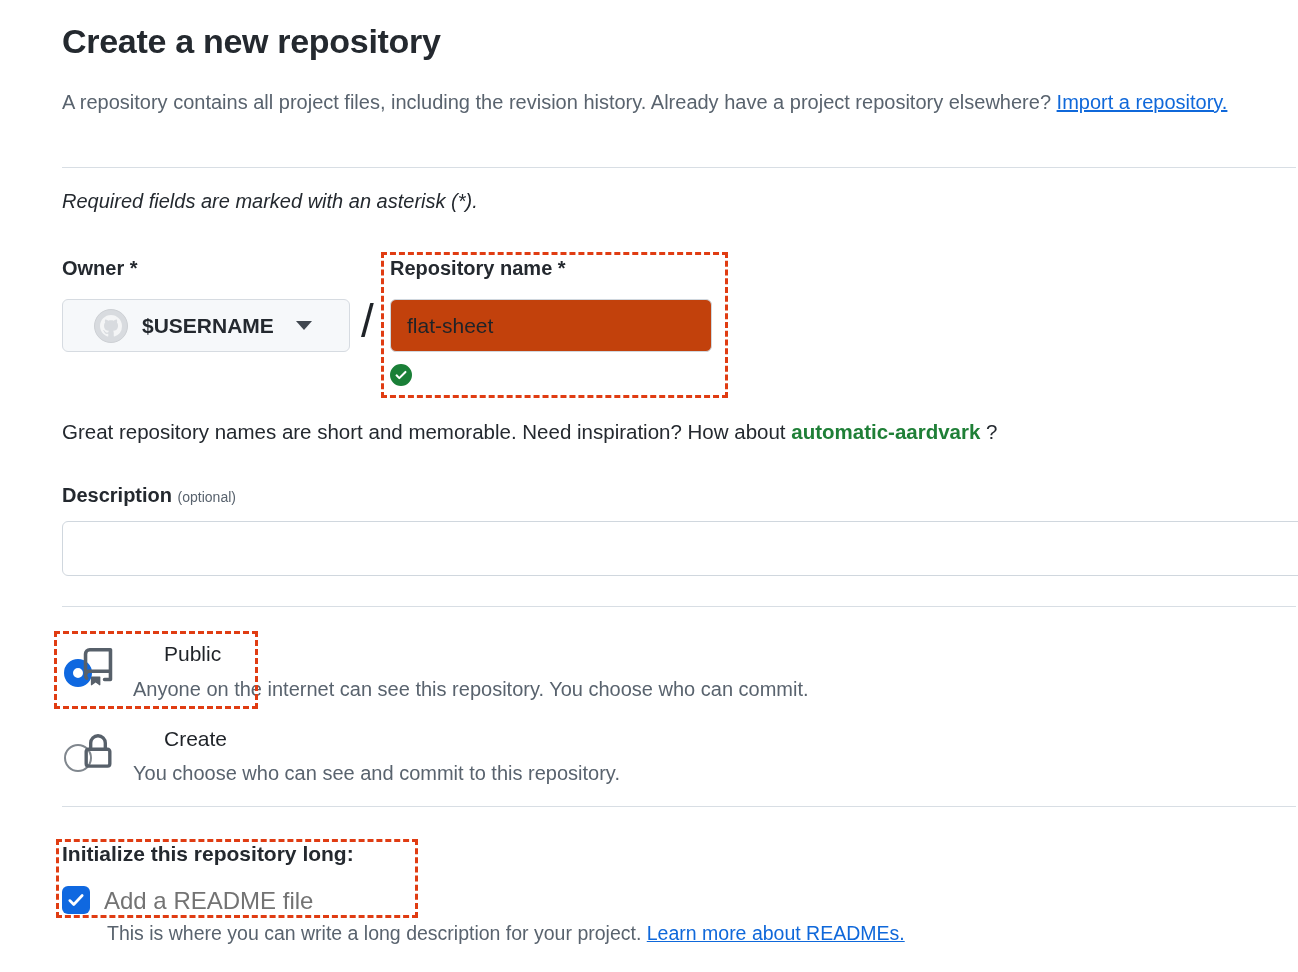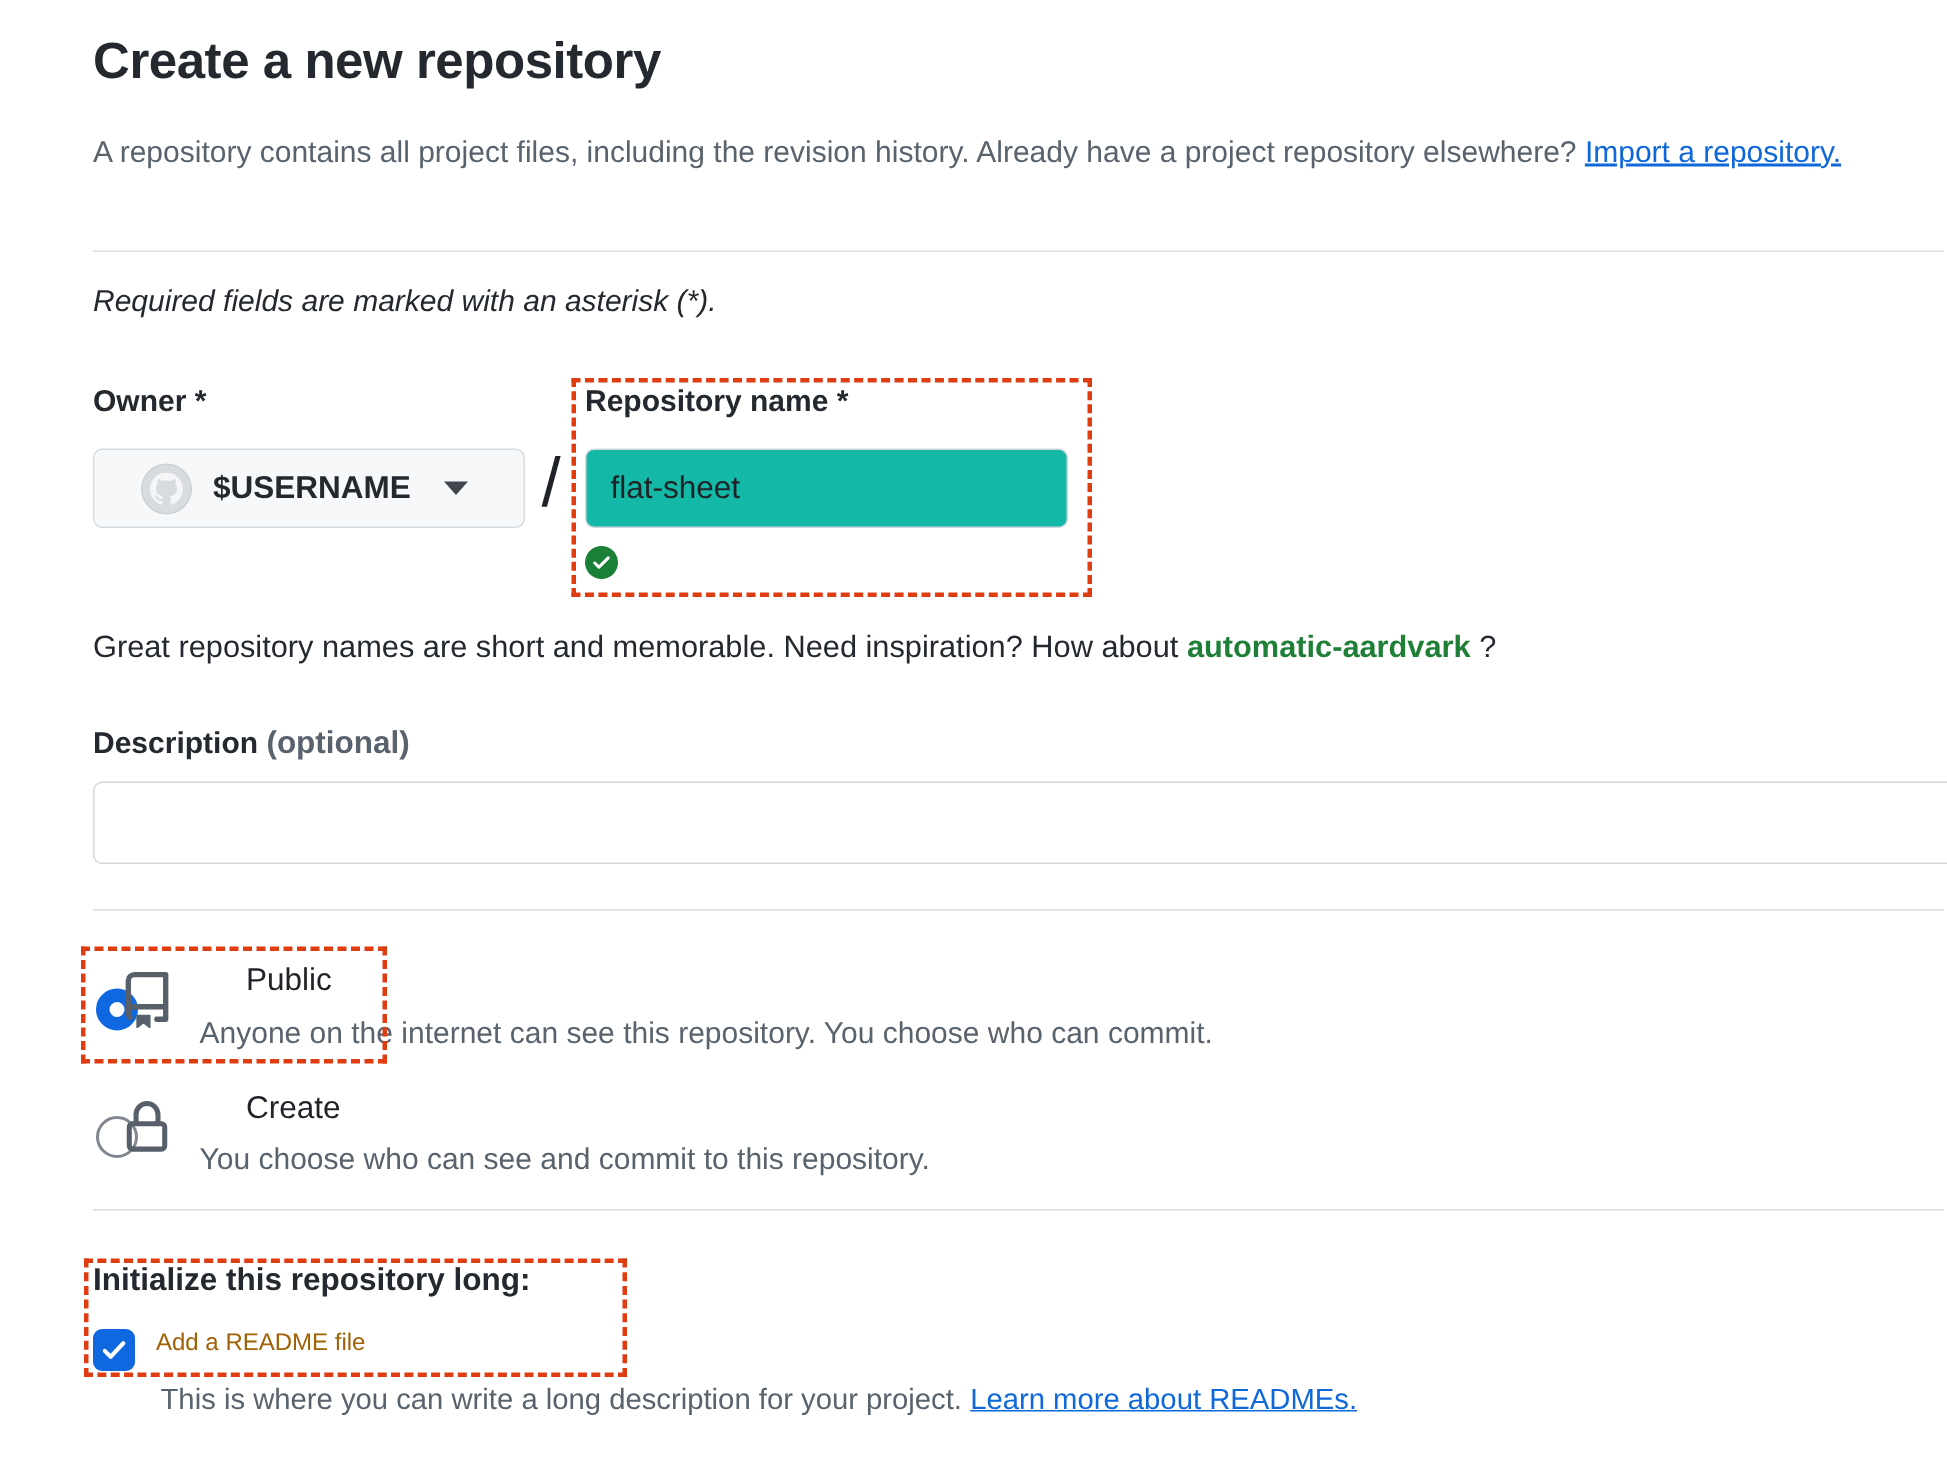--- a/index.html
+++ b/index.html
@@ -49,31 +49,31 @@
     border-top: 9px solid #40474f;
   }
   .slash {
     left: 315px; top: 294px; font-size: 46px; font-weight: 400; color: #1f2328;
   }
   .repo-input {
     left: 344px; top: 299px; width: 322px; height: 53px;
     border: 1px solid #d0d7de; border-radius: 6px;
     font-family: "Liberation Sans", "DejaVu Sans", sans-serif;
     font-size: 21px; color: #1f2328; padding: 0 16px;
-    outline: none; background: #14b8a6;
+    outline: none; background: #c2410c;
   }
   .availability {
     left: 344px; top: 364px;
     display: flex; align-items: center; gap: 9px;
     font-size: 21px; font-weight: 700; color: #1a7f37;
   }
   .name-hint { left: 16px; top: 420px; font-size: 20.5px; color: #24292f; }
   .suggestion { color: #1f7f37; font-weight: 700; }
   .desc-label-row { left: 16px; top: 484px; font-size: 20px; }
-  .optional { font-size: 21px; font-weight: 700; color: #59636e; }
+  .optional { font-size: 14px; font-weight: 400; color: #59636e; }
   .desc-input {
     left: 16px; top: 521px; width: 1268px; height: 55px;
     border: 1px solid #d0d7de; border-radius: 6px;
     font-family: "Liberation Sans", "DejaVu Sans", sans-serif;
     font-size: 20px; padding: 0 16px; outline: none; background: #fff;
   }
   .radio {
     width: 28px; height: 28px; border-radius: 50%; cursor: pointer; background: #fff;
   }
   .radio.checked { border: 9px solid #0f68e0; }
@@ -88,21 +88,21 @@
   .label-private { top: 727px; }
   .vis-desc { position: absolute; left: 133px; font-size: 20px; color: #59636e; }
   .desc-public { top: 678px; }
   .desc-private { top: 762px; }
   .init-heading { left: 16px; top: 842px; font-size: 21px; font-weight: 700; color: #24292f; }
   .checkbox {
     left: 16px; top: 886px; width: 28px; height: 28px;
     background: #0f68e0; border-radius: 6px; cursor: pointer;
     display: flex; align-items: center; justify-content: center;
   }
-  .checkbox-label { left: 58px; top: 887px; font-size: 16px; color: #a16207; }
+  .checkbox-label { left: 58px; top: 887px; font-size: 24px; color: #737373; }
   .readme-help { left: 61px; top: 922px; font-size: 19.5px; color: #59636e; }
   .annotation {
     position: absolute; border: 3px dashed #e03c12;
     pointer-events: none; background: transparent;
   }
   .anno-repo   { left: 335px; top: 252px; width: 347px; height: 146px; }
   .anno-public { left: 8px;   top: 631px; width: 204px; height: 78px; }
   .anno-init   { left: 10px;  top: 839px; width: 362px; height: 79px; }
 </style>
 </head>

